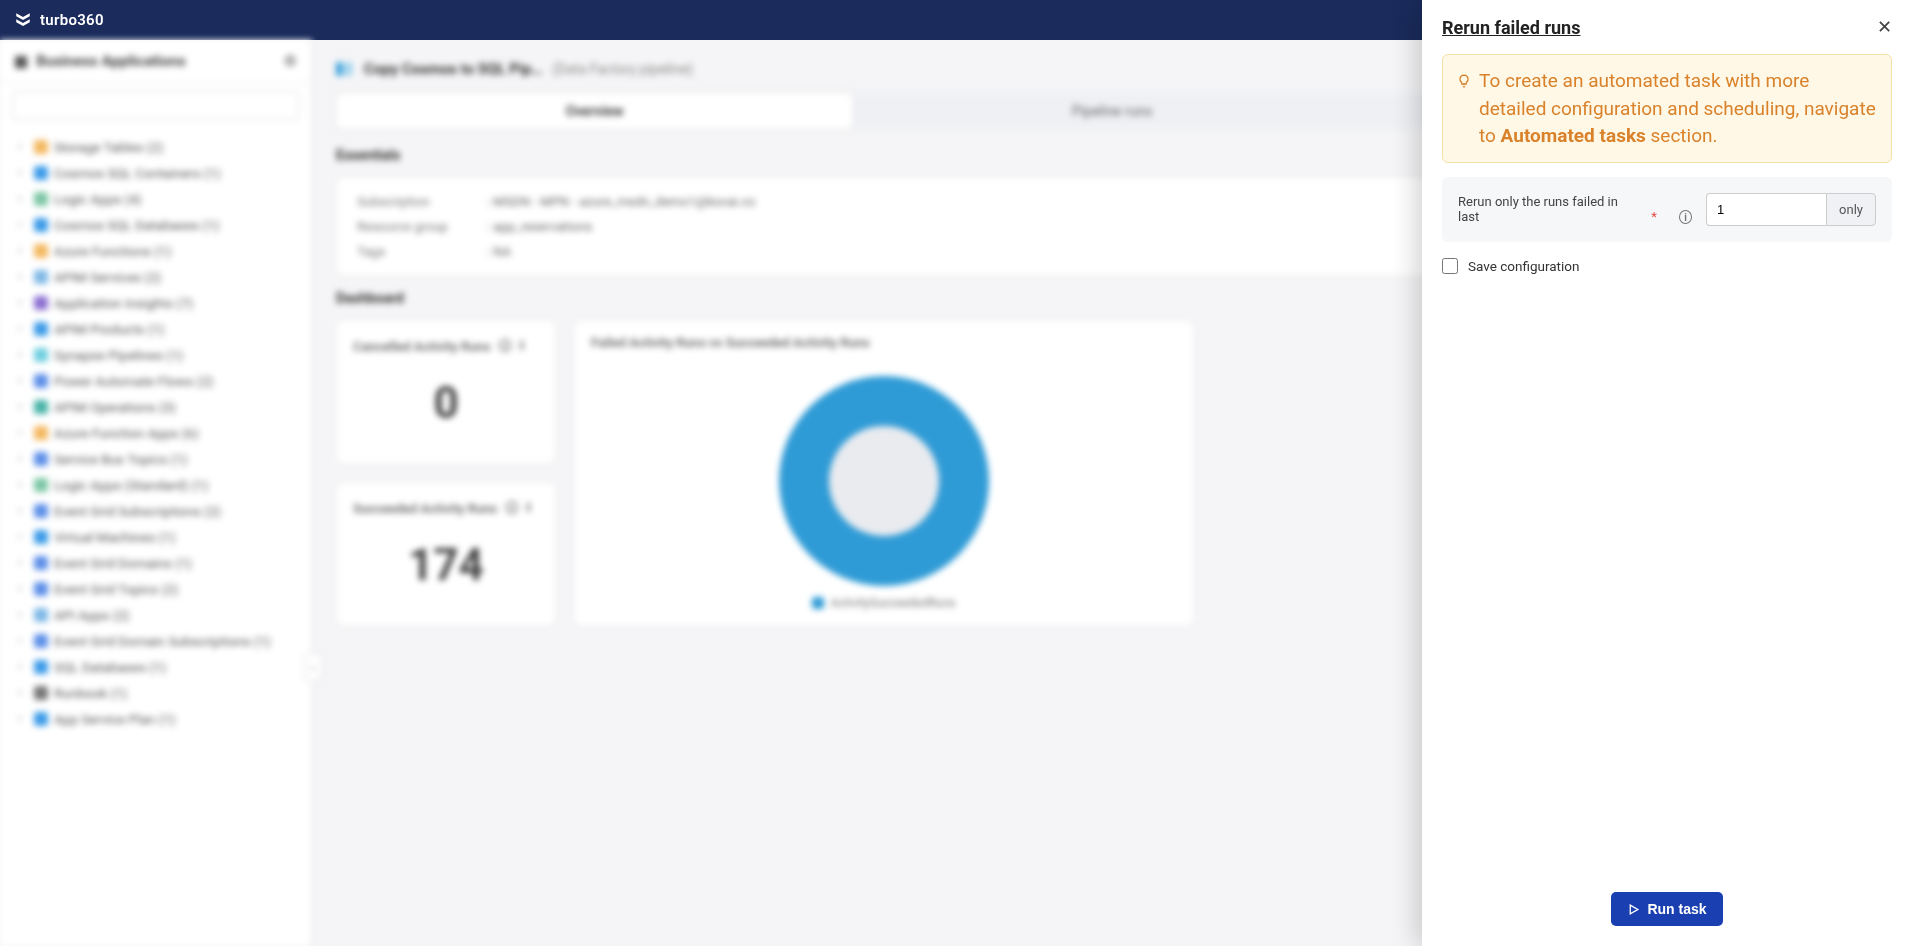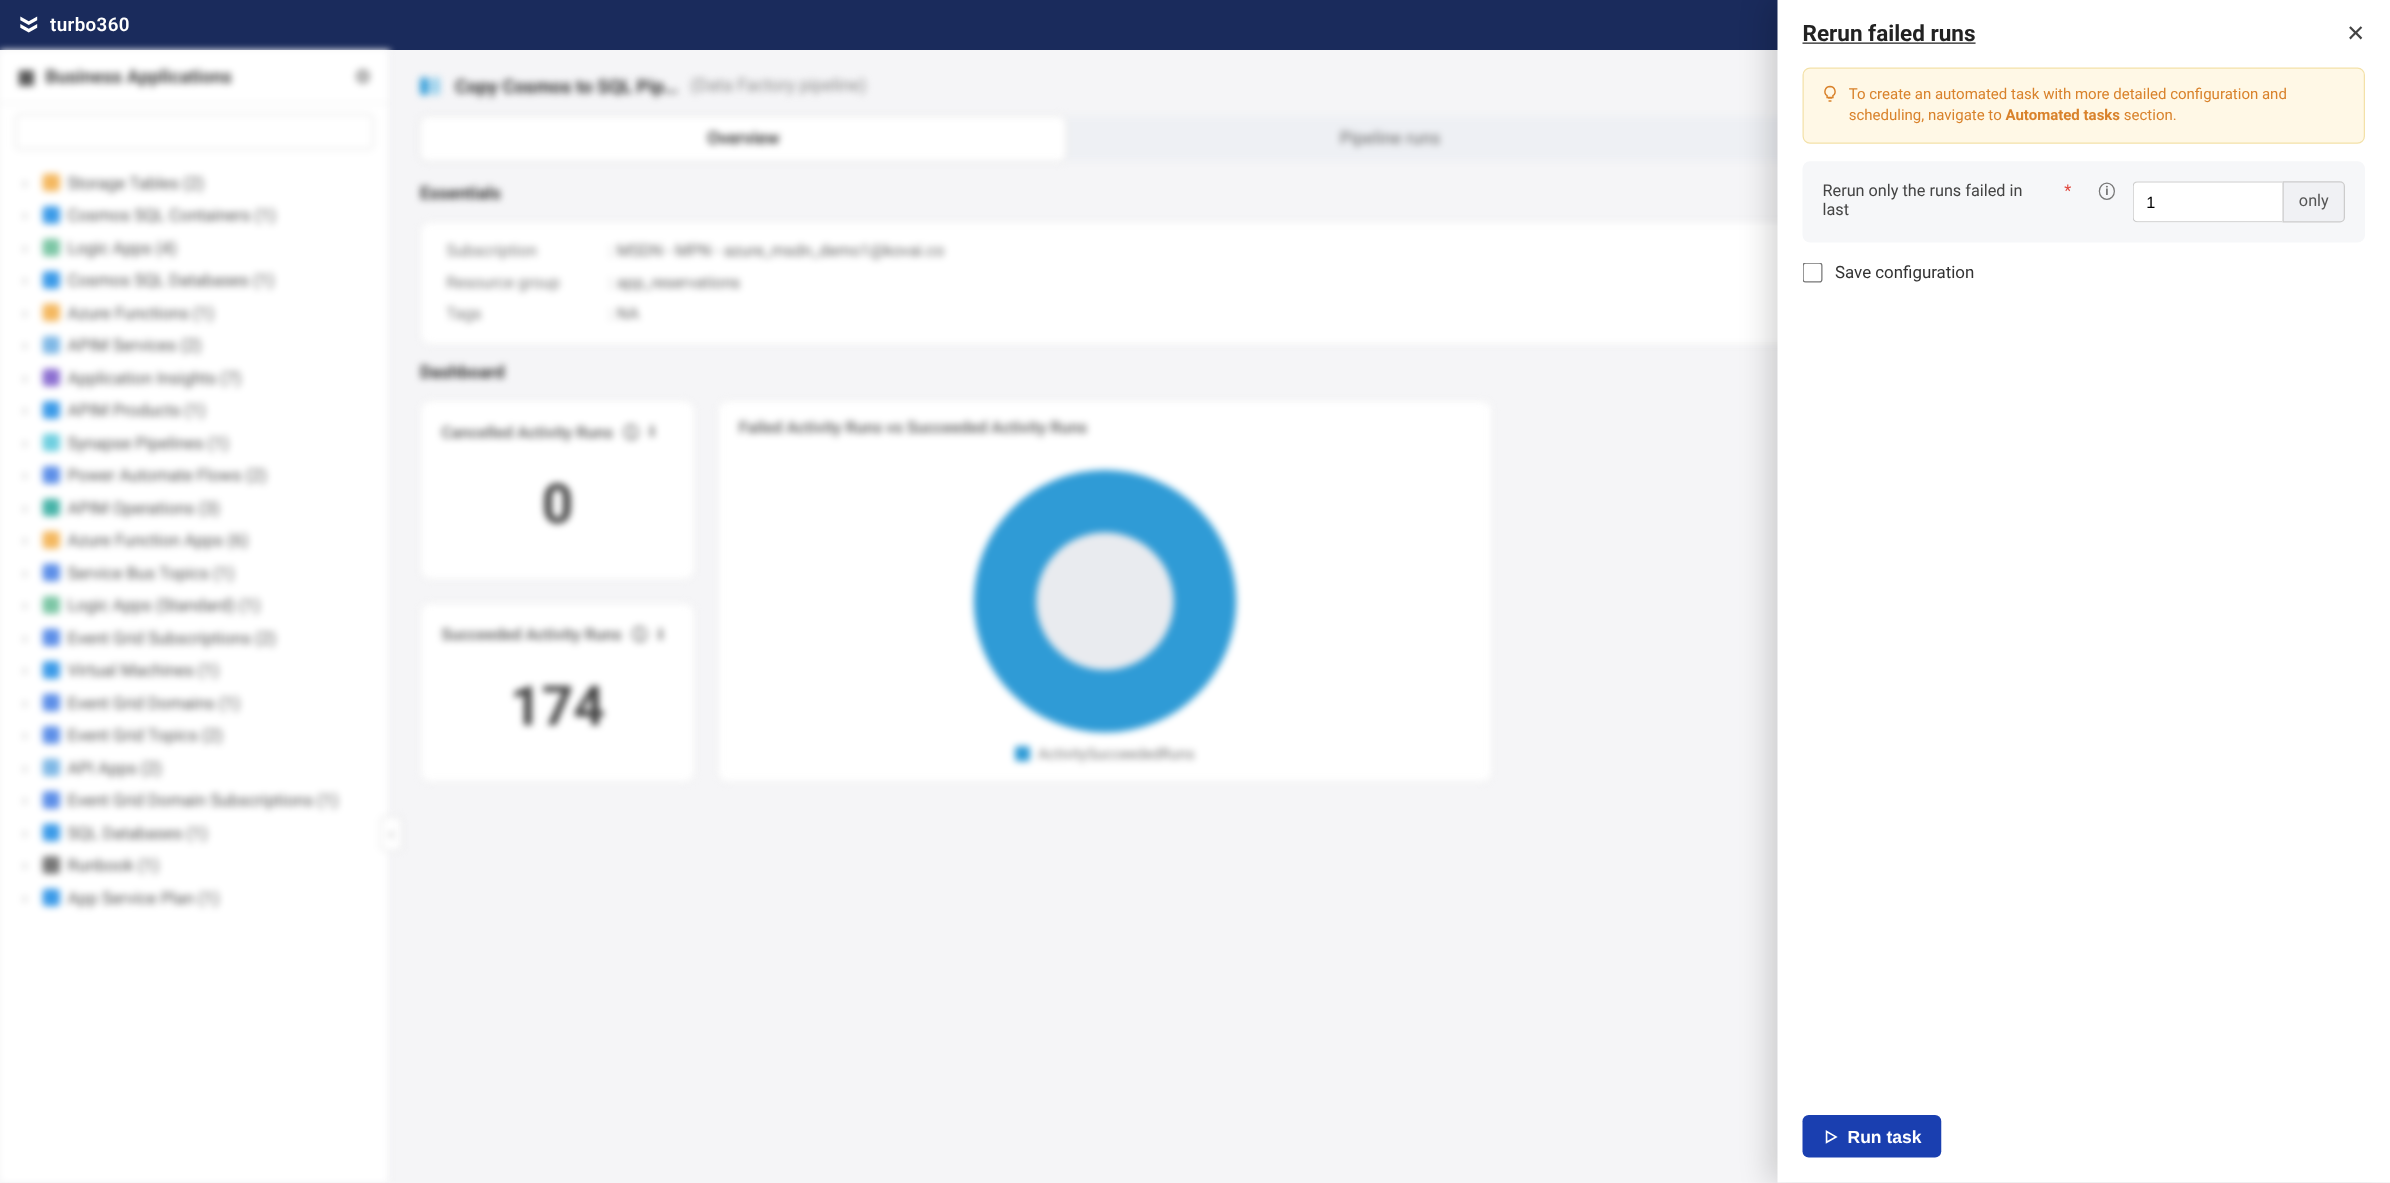--- a/index.html
+++ b/index.html
@@ -39,33 +39,33 @@
 .donut-wrap { width:620px; display:flex; flex-direction:column; align-items:center; }
 .donut { width:210px; height:210px; border-radius:50%; background: conic-gradient(#2f9bd6 0 360deg); position:relative; margin:18px 0 10px; }
 .donut::after { content:""; position:absolute; inset:50px; background:#e9ebef; border-radius:50%; }
 .legend { font-size:12px; color:#777; display:flex; align-items:center; gap:6px; }
 .legend .sw { width:12px; height:12px; background:#2f9bd6; border-radius:2px; }
 .panel { position:fixed; right:0; top:0; bottom:0; width:490px; background:#fff; box-shadow:-6px 0 24px rgba(0,0,0,.18); display:flex; flex-direction:column; z-index:50; }
 .panel-header { display:flex; align-items:center; padding:16px 20px 12px; }
 .panel-header h2 { font-size:18px; font-weight:700; color:#222;text-decoration:underline; }
 .panel-header .close { margin-left:auto; font-size:18px; color:#444; cursor:pointer; background:none; border:none; }
 .panel-body { padding: 4px 20px 20px; flex:1; overflow:auto; }
-.tip-box { background:#fff8e6; border:1px solid #f3e1a8; border-radius:6px; padding:12px 14px; color:#d9822b; font-size:12px; line-height:1.45; display:flex; gap:8px; }
+.tip-box { background:#fff8e6; border:1px solid #f3e1a8; border-radius:6px; padding:12px 14px; color:#d9822b; font-size:19px; line-height:1.45; display:flex; gap:8px; }
 .tip-box .bulb { flex-shrink:0; margin-top:1px; color:#d9822b; }
 .tip-box a { color:#d9822b; font-weight:700; text-decoration:none; }
 .form-block { background:#f6f7f9; border-radius:6px; padding:16px; margin-top:14px; display:flex; align-items:center; gap:14px; }
-.form-block label { font-size:13px; color:#444; display:flex; align-items:flex-start; gap:22px; flex:1; }
+.form-block label { font-size:13px; color:#444; display:flex; align-items:flex-end; gap:22px; flex:1; }
 .req { color:#e0483e; }
 .info-icon { width:14px; height:14px; border:1.4px solid #777; border-radius:50%; display:inline-flex; align-items:center; justify-content:center; font-size:10px; color:#777; font-weight:700; }
 .input-combo { display:flex; }
 .input-combo input { width:120px; border:1px solid #ccc; border-right:none; border-radius:4px 0 0 4px; padding:8px 10px; font-size:13px; }
 .input-combo .unit { border:1px solid #ccc; background:#f0f1f4; padding:8px 12px; border-radius:0 4px 4px 0; font-size:13px; color:#555; }
 .save-row { display:flex; align-items:center; gap:10px; margin-top:16px; font-size:13.5px; color:#333; }
 .save-row input[type=checkbox] { width:16px; height:16px; accent-color:#1a3fb0; cursor:pointer; }
-.panel-footer { padding:14px 20px 20px; display:flex; justify-content:flex-start; border-top:none; }
+.panel-footer { padding:14px 20px 20px; display:flex; justify-content:center; border-top:none; }
 .run-task-btn { background:#1a3fb0; color:#fff; border:none; border-radius:5px; padding:9px 16px; font-size:14px; font-weight:600; display:flex; align-items:center; gap:7px; cursor:pointer; }
 .run-task-btn svg { width:13px; height:13px; }
 .collapse-handle { position:absolute; left:304px; top:calc(50% + 160px); width:18px; height:28px; background:#fff; border:1px solid #ddd; border-radius:4px; display:flex; align-items:center; justify-content:center; color:#888; cursor:pointer; z-index:5; }
 .hdr-pipe-icon { width:18px; height:14px; display:inline-flex; gap:2px; }
 .hdr-pipe-icon span { width:7px; height:14px; border-radius:2px; }
 .hdr-pipe-icon span:first-child { background:#38a0da; }
 .hdr-pipe-icon span:last-child { background:#9ad1ec; }
 </style>
 </head>
 <body>

